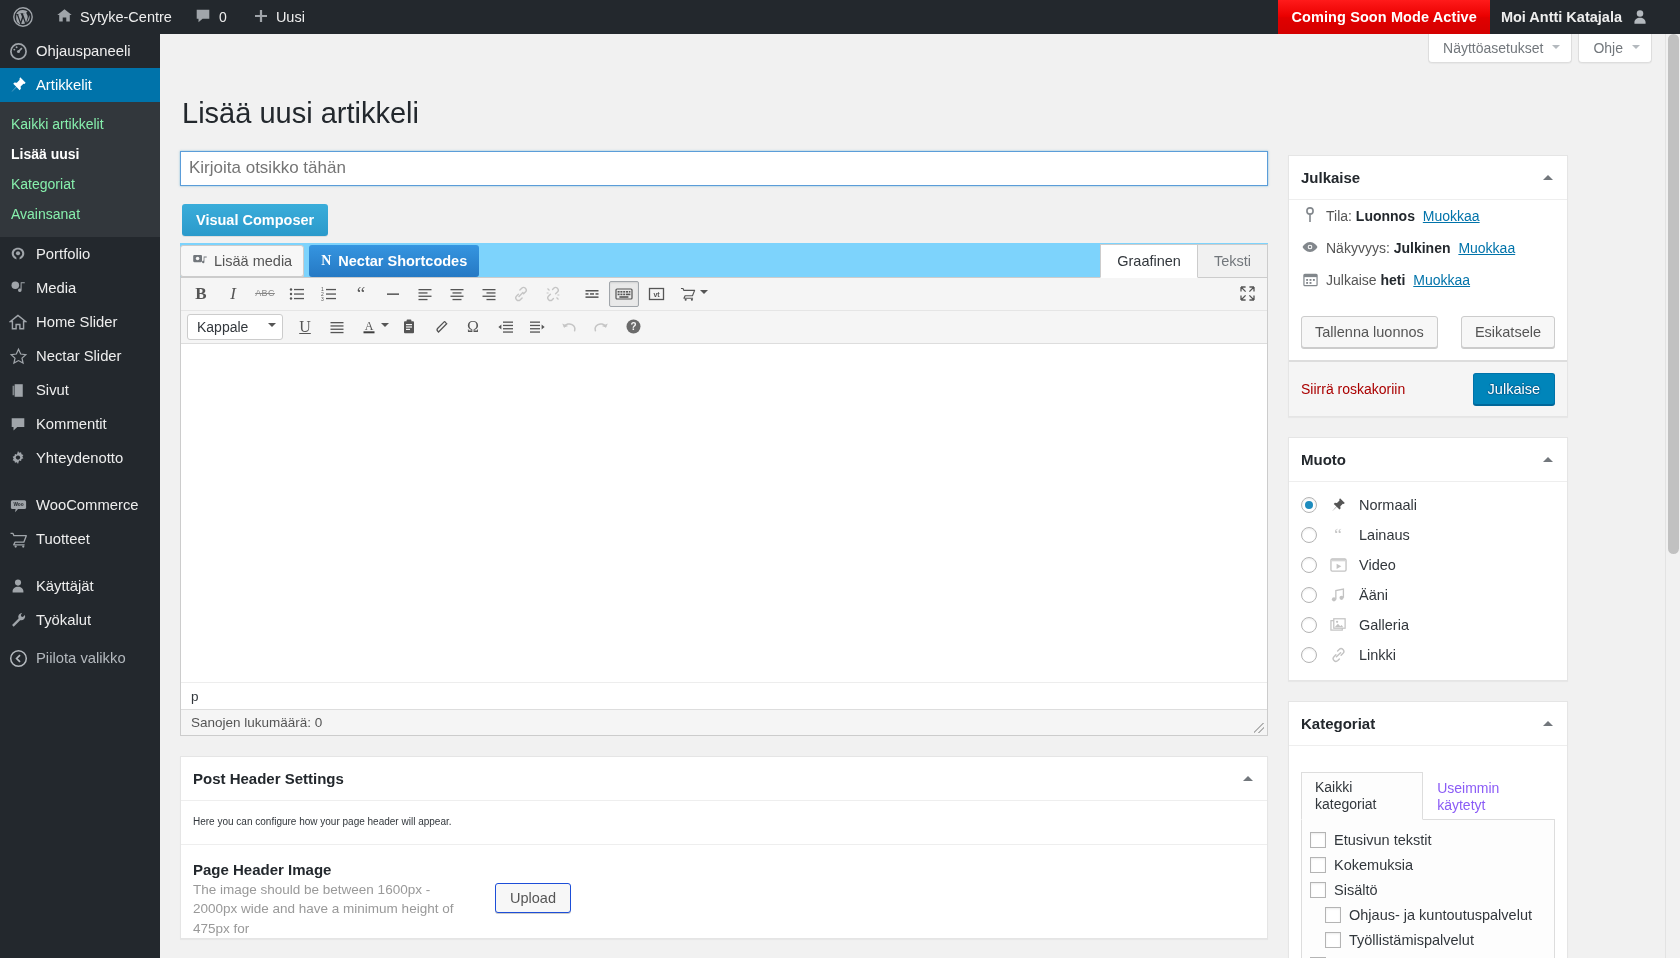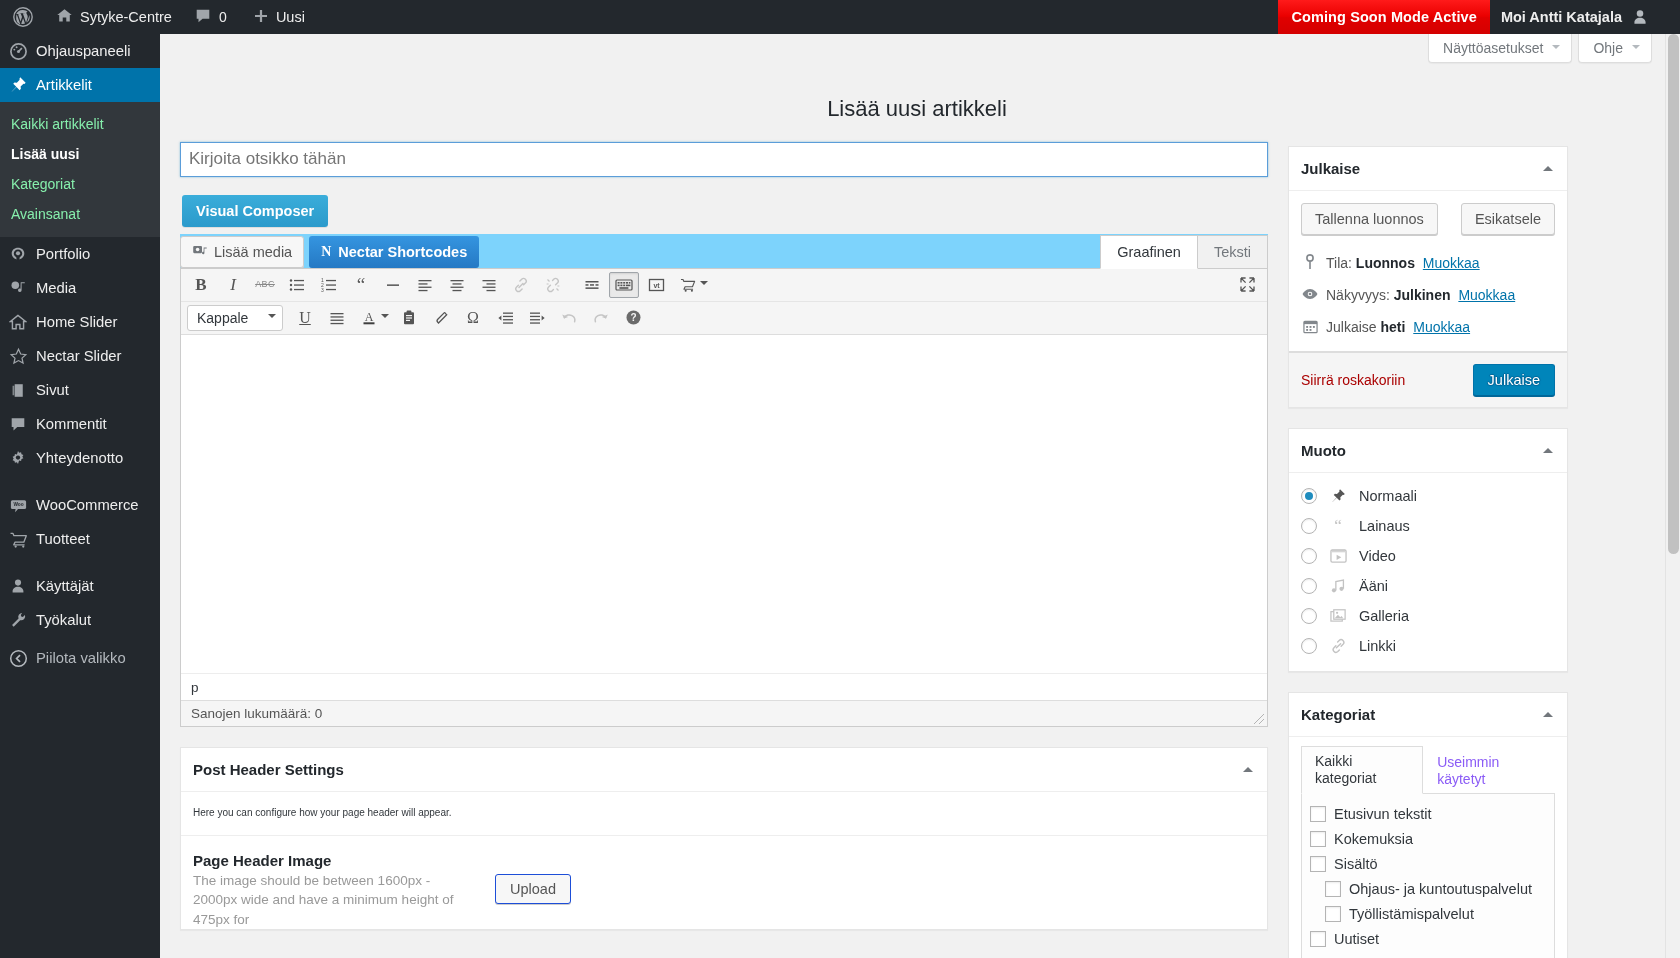--- a/index.html
+++ b/index.html
@@ -128,24 +128,23 @@
     margin-left: 6px;
     line-height: 18px;
   }
   .show-settings .caret {
     position: absolute; right: 11px; top: 11px;
     width: 0; height: 0;
     border: 4px solid transparent; border-top-color: #b4b9be;
   }
 
   h1#page-title {
-    font-size: 22px; font-weight: 400; color: #23282d;
+    font-size: 29px; font-weight: 400; color: #23282d;
     margin: 14px 0 14px 2px; padding: 9px 0 4px 0;
     line-height: 1.3;
-    text-align: center;
   }
 
   #post-body { display: flex; gap: 20px; align-items: flex-start; }
   #post-body-content { width: 1088px; }
   #postbox-container-1 { width: 280px; padding-top: 4px; }
 
   
   #titlediv { margin-bottom: 0; }
   #title-input {
     width: 100%; height: 35px;
@@ -421,21 +420,21 @@
     content: ""; position: absolute;
     left: 3px; top: 3px; width: 8px; height: 8px;
     border-radius: 50%; background: #1e8cbe;
   }
   .pf-icon { width: 20px; display:flex; justify-content:center; color:#c3c3c3; }
   #format-list { padding: 8px 0 10px 0; }
 
   
   .category-tabs {
     display: flex; align-items: flex-end;
-    margin: 9px 12px -1px 12px;
+    margin: 26px 12px -1px 12px;
     position: relative; z-index: 2;
   }
   .cat-tab {
     border: 1px solid #ddd;
     background: #f1f1f1;
     padding: 6px 13px 6px 13px;
     font-size: 14px;
     color: #8b5cf6;
     cursor: pointer;
     line-height: 17px;
@@ -1019,26 +1018,20 @@
 
       <div id="postbox-container-1">
 
         <div class="postbox" id="submitdiv">
           <div class="hndle">Julkaise</div>
           <div class="handlediv">
               <span class="tri"></span>
             </div>
           <div class="inside">
             <div id="minor-publishing">
-              <div id="minor-publishing-actions">
-                <button class="btn-secondary">Tallenna luonnos</button>
-                <div id="preview-action">
-                  <button class="btn-secondary">Esikatsele</button>
-                </div>
-              </div>
               <div id="misc-publishing-actions">
                 <div class="misc-pub-section">
                   <span class="mico">
                     <svg width="14" height="16" viewBox="0 0 14 16">
                         <circle cx="7" cy="4" r="3.1" fill="none" stroke="currentColor" stroke-width="1.6"></circle>
                         <path d="M7 7.4V15" stroke="currentColor" stroke-width="1.6" fill="none"></path>
                       </svg>
                   </span>
                   <span>
                     <span>Tila:</span>
@@ -1072,20 +1065,26 @@
                         <rect x="7" y="11.2" width="2" height="2" fill="currentColor"></rect>
                       </svg>
                   </span>
                   <span>
                     <span>Julkaise</span>
                     <b>heti</b>
                     <a class="edit-link">Muokkaa</a>
                   </span>
                 </div>
               </div>
+              <div id="minor-publishing-actions">
+                <button class="btn-secondary">Tallenna luonnos</button>
+                <div id="preview-action">
+                  <button class="btn-secondary">Esikatsele</button>
+                </div>
+              </div>
             </div>
             <div id="major-publishing-actions">
               <a class="submitdelete">Siirrä roskakoriin</a>
               <div id="publishing-action">
                 <button class="btn-primary">Julkaise</button>
               </div>
             </div>
           </div>
         </div>
 

